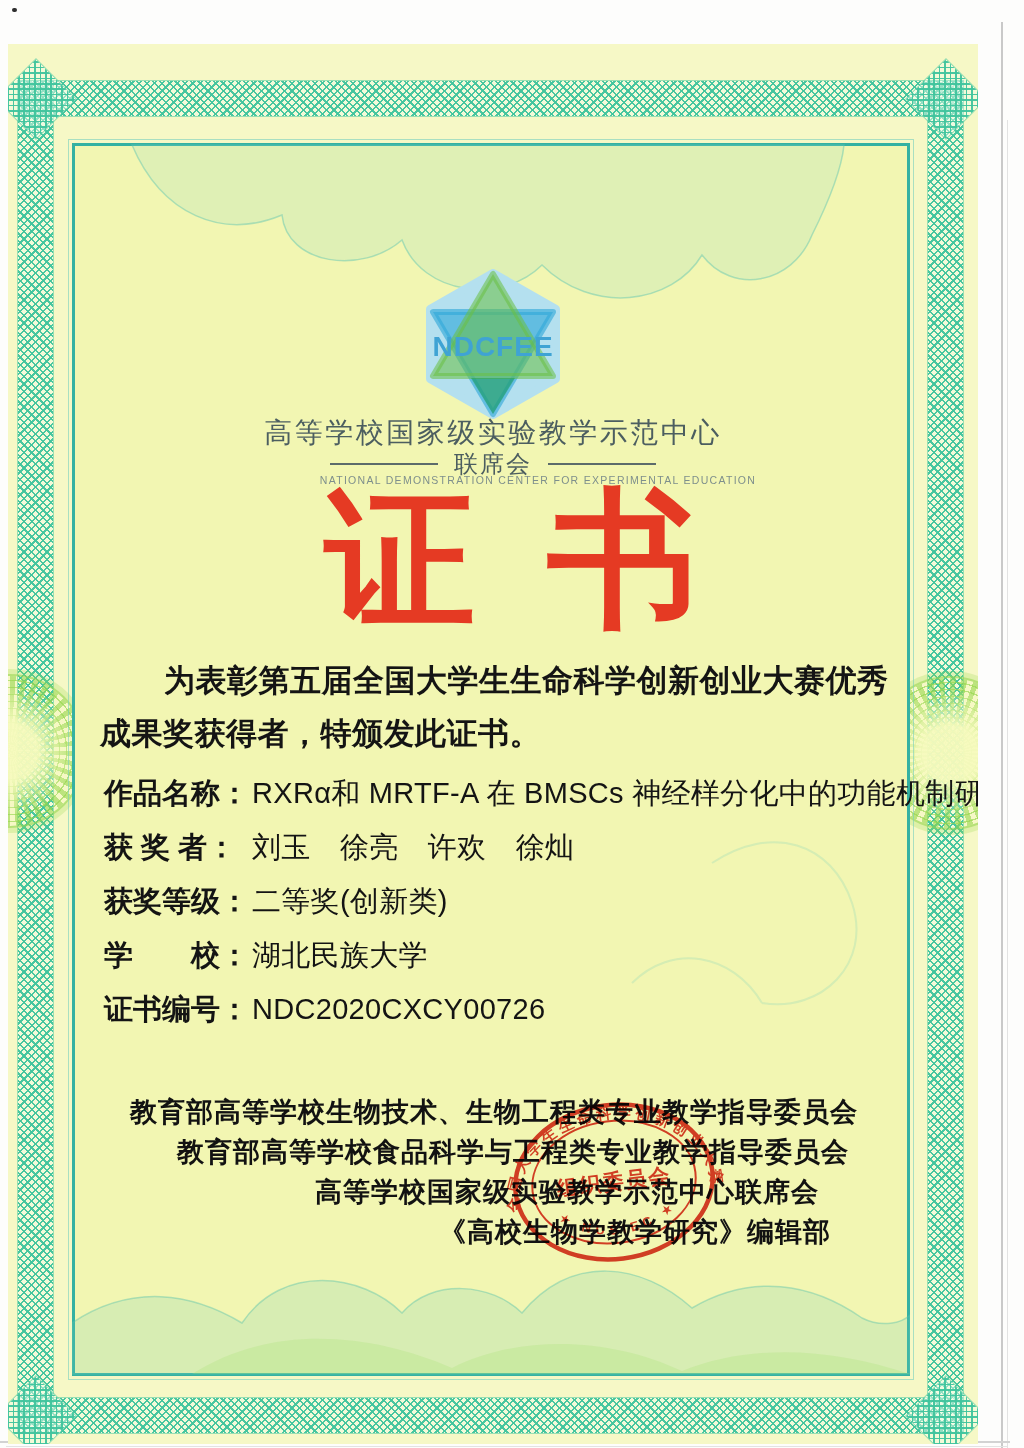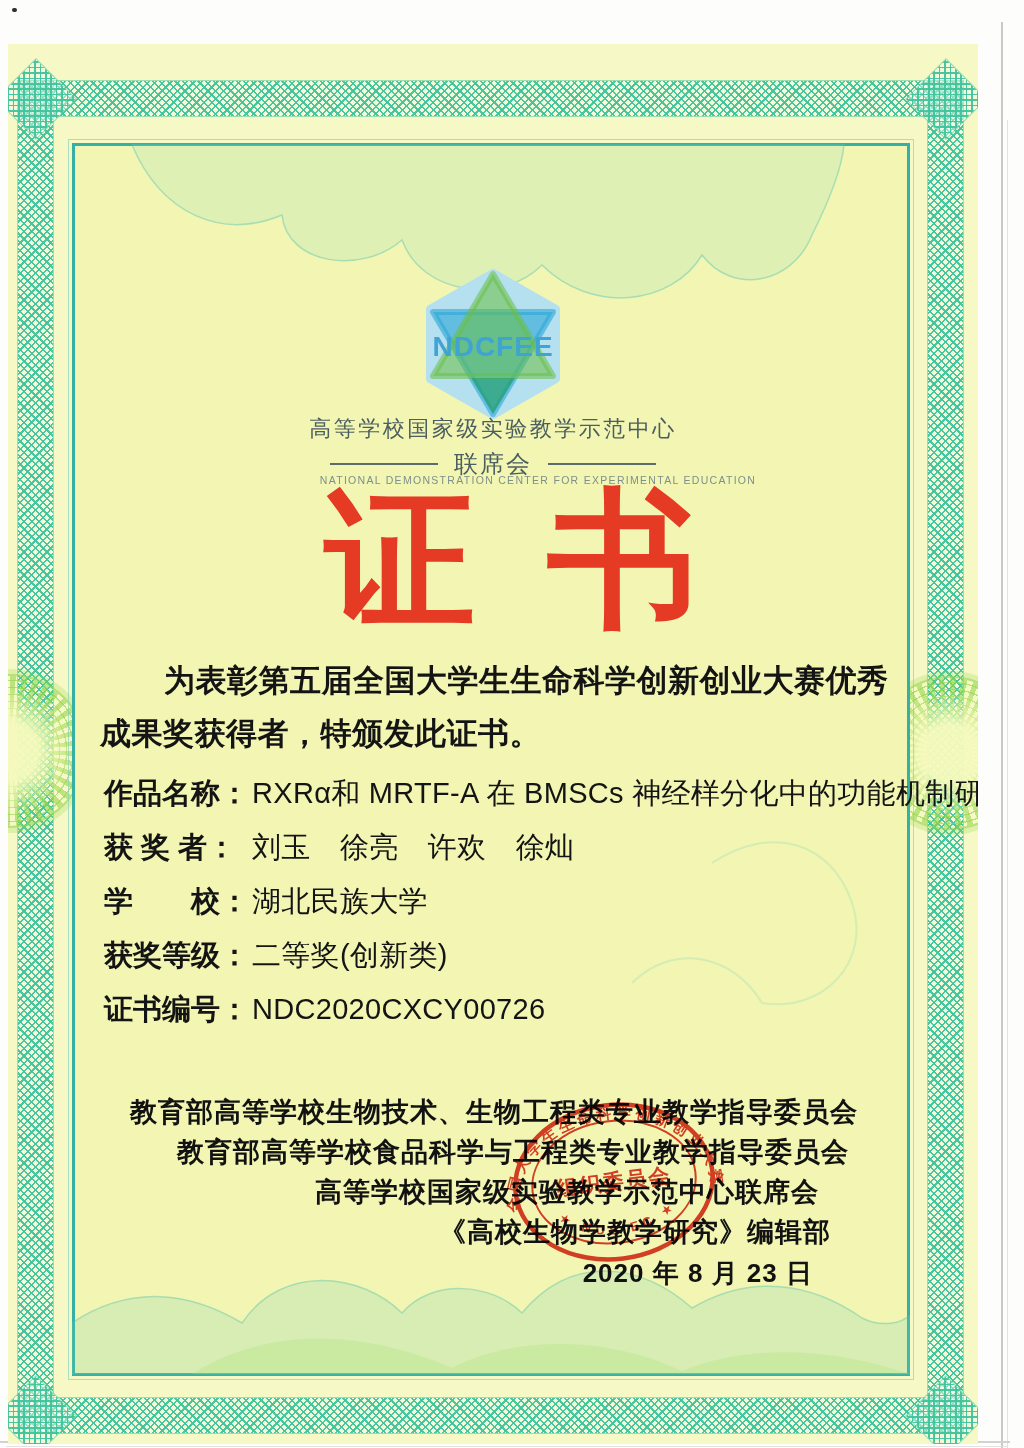--- a/index.html
+++ b/index.html
@@ -78,21 +78,21 @@
         rgba(252,253,214,0) 236deg 340deg,
         rgba(252,253,214,.55) 346deg 354deg,
         rgba(252,253,214,0) 360deg);
   }
   .watermarks{left:64px;top:99px;width:838px;height:1233px;}
 
   
   .logo{left:415px;top:225px;width:140px;height:150px;}
   .org-name{
     left:0;top:370px;width:970px;text-align:center;
-    font-size:22px;letter-spacing:2.5px;color:#4c5e60;font-weight:400;
+    font-size:28px;letter-spacing:2.5px;color:#4c5e60;font-weight:400;
   }
   .org-sub{
     left:0;top:404px;width:970px;display:flex;align-items:center;justify-content:center;gap:16px;
     color:#4c5e60;font-size:24px;letter-spacing:2px;
   }
   .org-sub .rule{width:108px;height:2px;background:#5c6b6b;}
   .org-en{
     left:0;top:430px;width:970px;text-align:center;
     font-size:10.5px;letter-spacing:1.3px;color:#7e8f8c;font-weight:400;padding-left:45px;
   }
@@ -191,36 +191,35 @@
   <div class="abs citation">为表彰第五届全国大学生生命科学创新创业大赛优秀成果奖获得者，特颁发此证书。</div>
 
   <div class="abs fields">
     <div class="field-row">
       <span class="f-label">作品名称：</span><span class="f-value">RXRα和 MRTF-A 在 BMSCs 神经样分化中的功能机制研究</span>
     </div>
     <div class="field-row">
       <span class="f-label">获 奖 者：</span><span class="f-value">刘玉　徐亮　许欢　徐灿</span>
     </div>
     <div class="field-row">
+      <span class="f-label">获奖等级：</span><span class="f-value">二等奖(创新类)</span>
+    </div>
+    <div class="field-row">
       <span class="f-label">学　　校：</span><span class="f-value">湖北民族大学</span>
-    </div>
-    <div class="field-row">
-      <span class="f-label">获奖等级：</span><span class="f-value">二等奖(创新类)</span>
     </div>
     <div class="field-row">
       <span class="f-label">证书编号：</span><span class="f-value">NDC2020CXCY00726</span>
     </div>
   </div>
 
   <div class="abs issuers">
     <div class="issuer" style="margin-right:0">教育部高等学校生物技术、生物工程类专业教学指导委员会</div>
     <div class="issuer" style="margin-right:9px">教育部高等学校食品科学与工程类专业教学指导委员会</div>
     <div class="issuer" style="margin-right:39px">高等学校国家级实验教学示范中心联席会</div>
     <div class="issuer" style="margin-right:27px">《高校生物学教学研究》编辑部</div>
-    <div class="issue-date" style="margin-right:45px">2020 年 8 月 23 日</div>
   </div>
 
   <svg class="abs seal" viewBox="0 0 240 200">
     <ellipse cx="120" cy="100" rx="99" ry="77" fill="none" stroke="#d92f1f" stroke-width="4.5"></ellipse>
     <ellipse cx="120" cy="100" rx="82" ry="61" fill="none" stroke="#d92f1f" stroke-width="2"></ellipse>
     <defs>
       <path id="seal-arc-top" d="M 28 135 A 97 75 0 1 1 212 135" fill="none"></path>
       <path id="seal-arc-bottom" d="M 45 110 A 78 58 0 0 0 195 110" fill="none"></path>
     </defs>
     <text font-family="Liberation Sans, DejaVu Sans, sans-serif" font-size="15" font-weight="700" fill="#d92f1f" letter-spacing="4">

